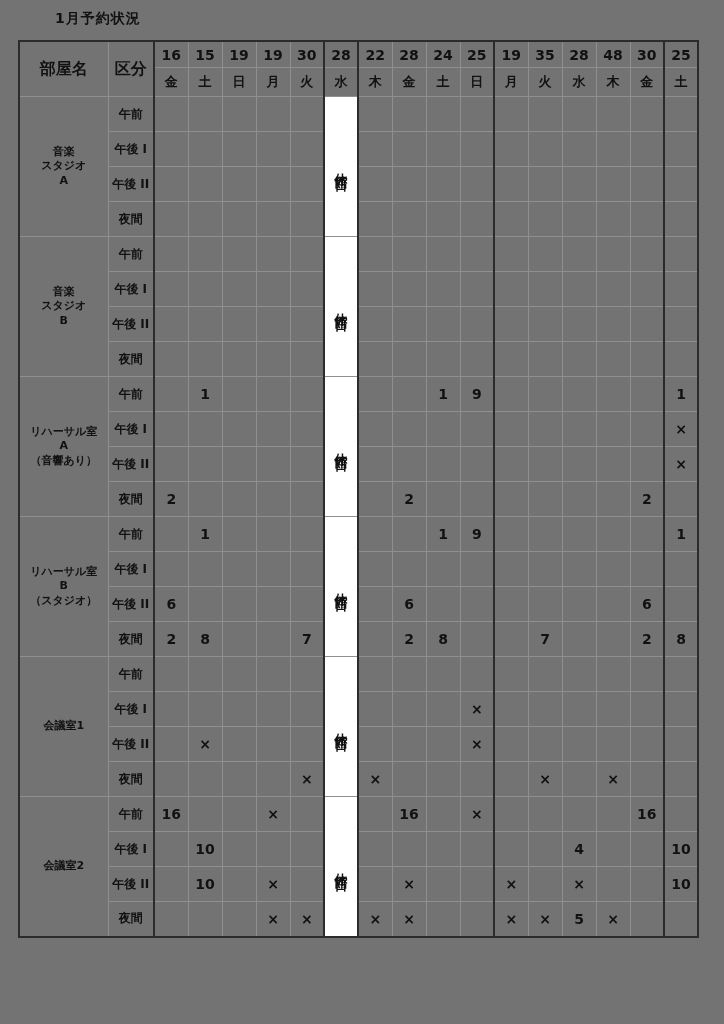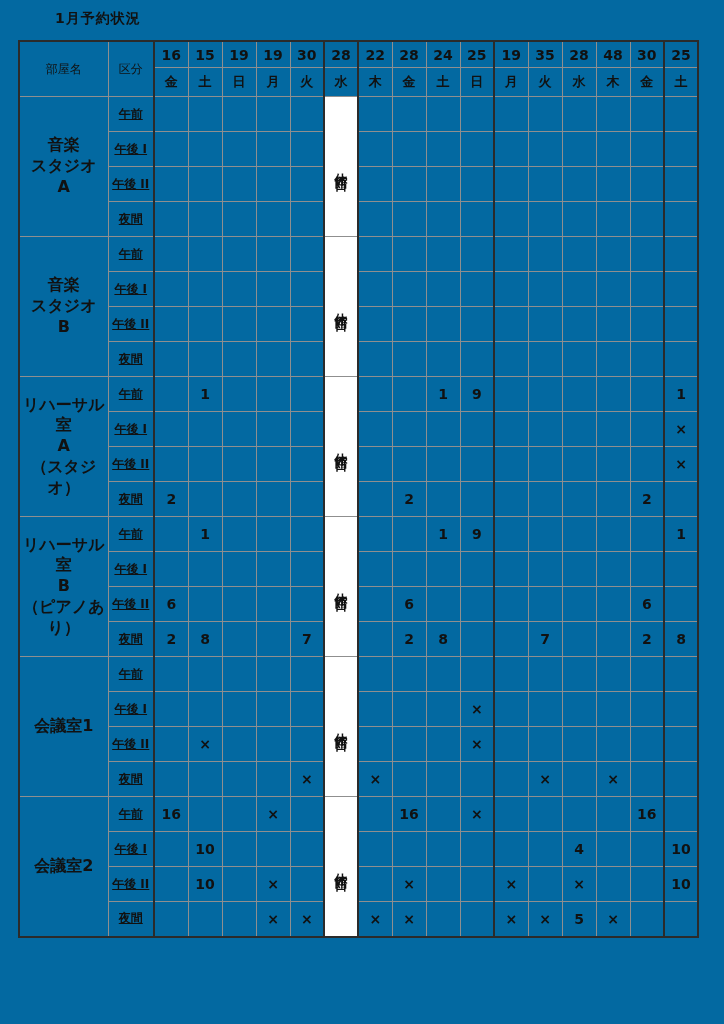--- a/index.html
+++ b/index.html
@@ -5,21 +5,21 @@
   html, body {
     margin: 0;
     padding: 0;
     background: #ffffff;
     font-family: "DejaVu Sans", sans-serif;
   }
   #page {
     position: relative;
     width: 724px;
     height: 1024px;
-    background: #0369a1;
+    background: #737373;
     overflow: hidden;
   }
   #title {
     position: absolute;
     left: 55px;
     top: 10px;
     font-size: 14px;
     font-weight: bold;
     color: #111;
     letter-spacing: 1px;
@@ -40,23 +40,23 @@
     vertical-align: middle;
     color: #111;
     overflow: hidden;
   }
   tr.date-row td { height: 25px; }
   tr.dow-row td  { height: 28px; }
   tbody tr       { height: 35px; }
 
   td.date { font-size: 14px; font-weight: bold; }
   td.dow  { font-size: 13px; font-weight: bold; }
-  td.corner { font-size: 12px; font-weight: normal; }
-  td.room-name { font-size: 16px; font-weight: bold; line-height: 1.3; }
-  td.slot { font-size: 12px; font-weight: bold; text-decoration: underline; }
+  td.corner { font-size: 16px; font-weight: bold; }
+  td.room-name { font-size: 11px; font-weight: bold; line-height: 1.3; }
+  td.slot { font-size: 12px; font-weight: bold; }
   td.val  { font-size: 14px; font-weight: bold; }
 
   td.closed { background: #ffffff; }
   td.closed span {
     display: inline-block;
     writing-mode: vertical-rl;
     text-orientation: upright;
     font-size: 13px;
     font-weight: bold;
     letter-spacing: 3px;
@@ -289,21 +289,21 @@
           <td class="val"></td>
           <td class="val"></td>
           <td class="val"></td>
           <td class="val"></td>
           <td class="val thick-left"></td>
         </tr>
         <tr class="block-top">
           <td class="room-name" rowspan="4">
             <div>リハーサル室</div>
             <div>A</div>
-            <div>（スタジオ）</div>
+            <div>（音響あり）</div>
           </td>
           <td class="slot">午前</td>
           <td class="val thick-left"></td>
           <td class="val">1</td>
           <td class="val"></td>
           <td class="val"></td>
           <td class="val"></td>
           <td class="closed thick-left thick-right" rowspan="4"><span>休館日</span></td>
           <td class="val thick-left"></td>
           <td class="val"></td>
@@ -367,21 +367,21 @@
           <td class="val"></td>
           <td class="val"></td>
           <td class="val"></td>
           <td class="val">2</td>
           <td class="val thick-left"></td>
         </tr>
         <tr class="block-top">
           <td class="room-name" rowspan="4">
             <div>リハーサル室</div>
             <div>B</div>
-            <div>（ピアノあり）</div>
+            <div>（スタジオ）</div>
           </td>
           <td class="slot">午前</td>
           <td class="val thick-left"></td>
           <td class="val">1</td>
           <td class="val"></td>
           <td class="val"></td>
           <td class="val"></td>
           <td class="closed thick-left thick-right" rowspan="4"><span>休館日</span></td>
           <td class="val thick-left"></td>
           <td class="val"></td>

